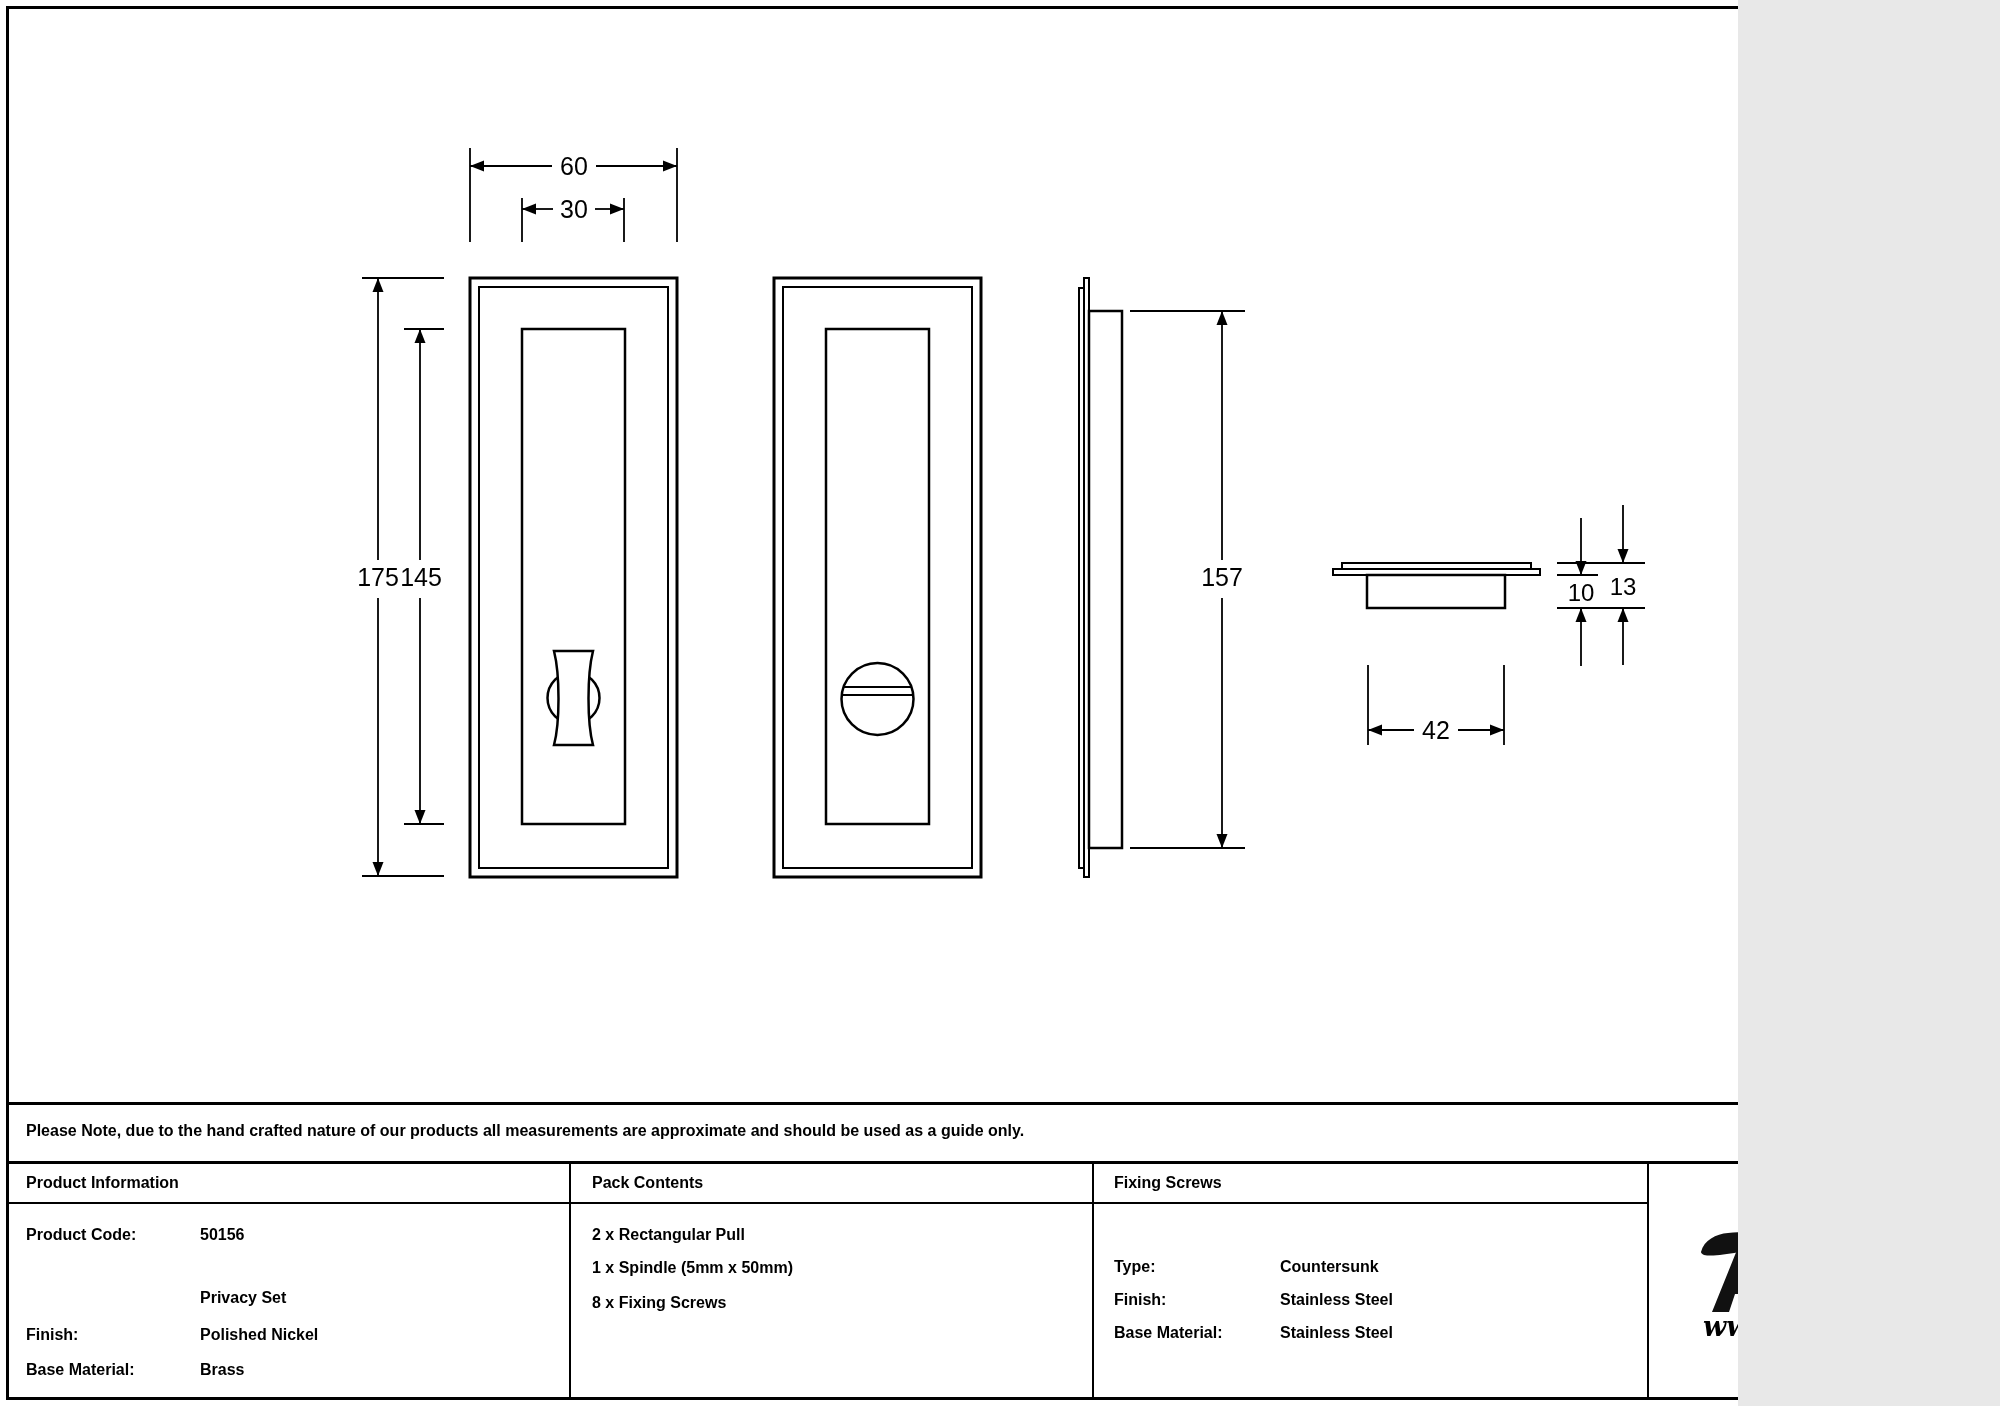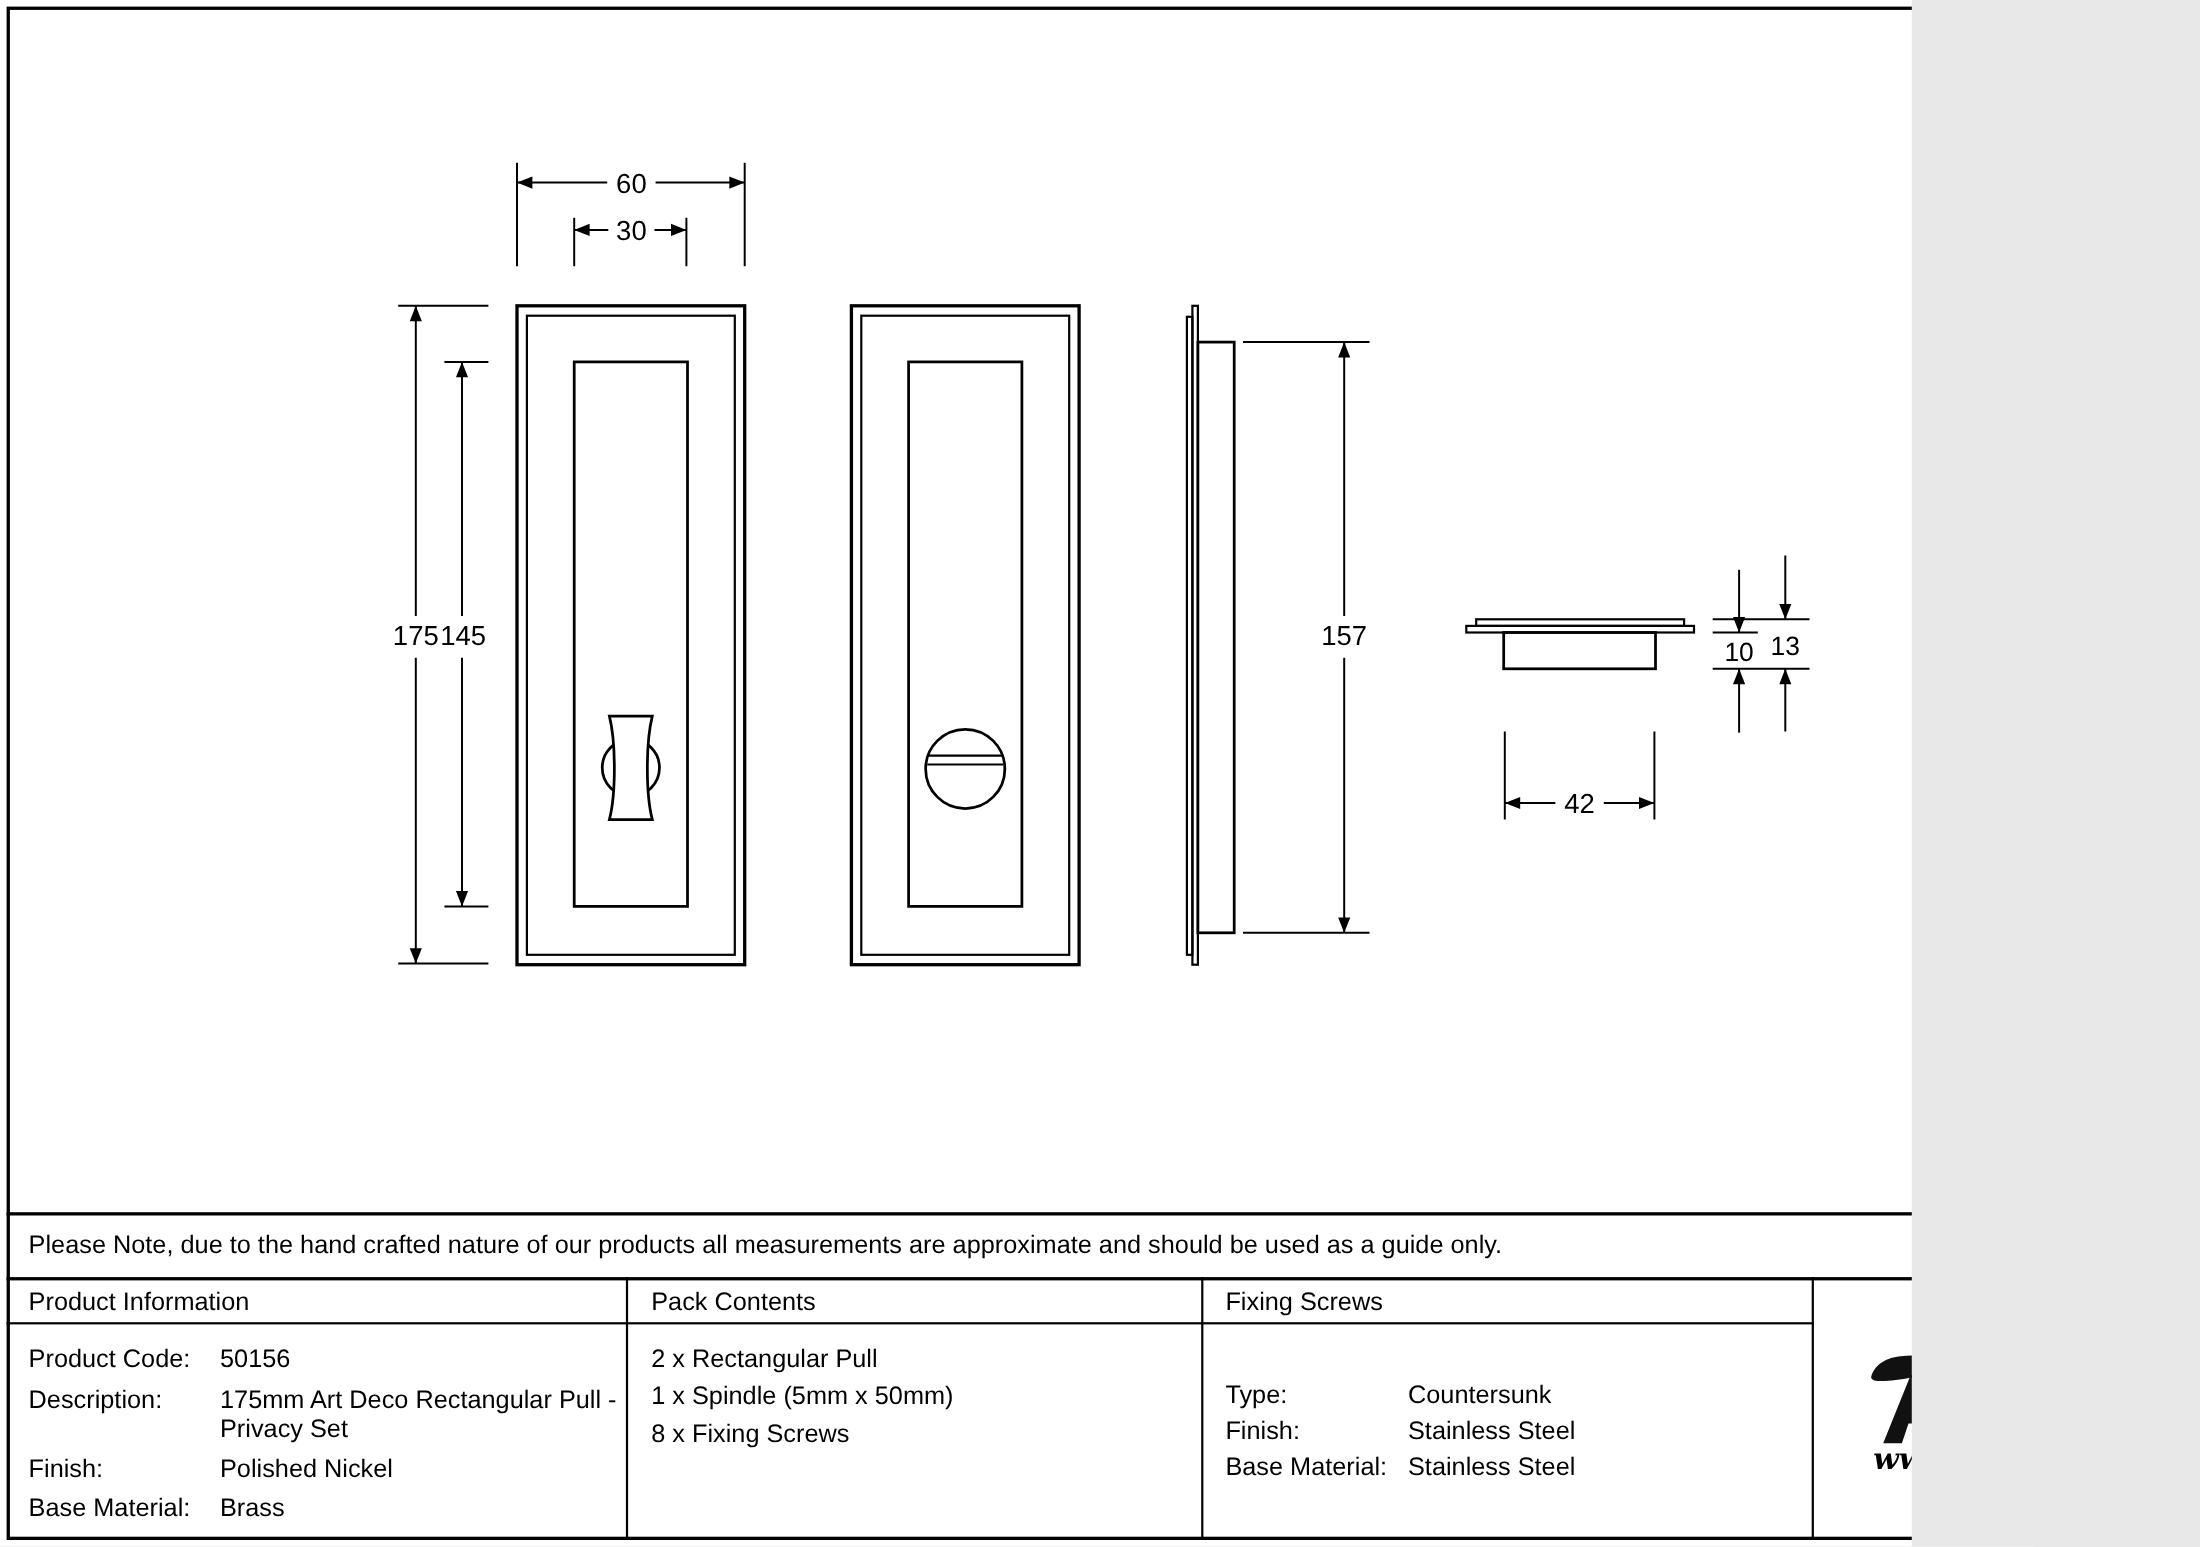--- a/index.html
+++ b/index.html
@@ -9,21 +9,21 @@
     background:#ffffff;
     font-family:"Liberation Sans",sans-serif;
     color:#000;
     overflow:hidden;
   }
   .outer-border{
     position:absolute;left:6px;top:6px;width:1988px;height:1394px;
     border:3px solid #000;box-sizing:border-box;
   }
   .hline,.vline{position:absolute;background:#000;}
-  .txt{position:absolute;font-size:23px;line-height:28px;white-space:nowrap;}
+  .txt{position:absolute;font-size:16px;line-height:28px;white-space:nowrap;font-weight:bold;}
   .lbl{display:inline-block;}
   .col1 .lbl{width:174px;}
   .col3 .lbl{width:166px;}
   svg text{font-family:"Liberation Sans",sans-serif;fill:#000;}
   .logo-from{position:absolute;left:1801px;top:1233px;font-family:"Liberation Serif",serif;font-size:27px;line-height:27px;}
   .logo-diamond{position:absolute;left:1894px;top:1237px;font-size:18px;line-height:18px;}
   .logo-reg{position:absolute;left:1933px;top:1224px;font-family:"Liberation Serif",serif;font-size:20px;line-height:20px;}
   .logo-nvil{position:absolute;left:1792px;top:1230px;font-family:"Liberation Serif",serif;font-size:92px;line-height:92px;letter-spacing:-2px;}
   .logo-site{position:absolute;left:1703px;top:1312px;width:252px;text-align:center;
     font-family:"DejaVu Serif",serif;font-style:italic;font-weight:600;font-size:27px;line-height:30px;letter-spacing:0px;}
@@ -155,23 +155,20 @@
 
   <div class="txt" style="left:26px;top:1117px;">Please Note, due to the hand crafted nature of our products all measurements are approximate and should be used as a guide only.</div>
 
   <div class="txt" style="left:26px;top:1169px;">Product Information</div>
   <div class="txt" style="left:592px;top:1169px;">Pack Contents</div>
   <div class="txt" style="left:1114px;top:1169px;">Fixing Screws</div>
 
   <div class="txt col1" style="left:26px;top:1221px;">
     <span class="lbl">Product Code:</span><span>50156</span>
   </div>
-  <div class="txt col1" style="left:26px;top:1258px;">
-    <span class="lbl">Description:</span><span>175mm Art Deco Rectangular Pull -</span>
-  </div>
   <div class="txt col1" style="left:26px;top:1284px;">
     <span class="lbl"></span><span>Privacy Set</span>
   </div>
   <div class="txt col1" style="left:26px;top:1321px;">
     <span class="lbl">Finish:</span><span>Polished Nickel</span>
   </div>
   <div class="txt col1" style="left:26px;top:1356px;">
     <span class="lbl">Base Material:</span><span>Brass</span>
   </div>
 

